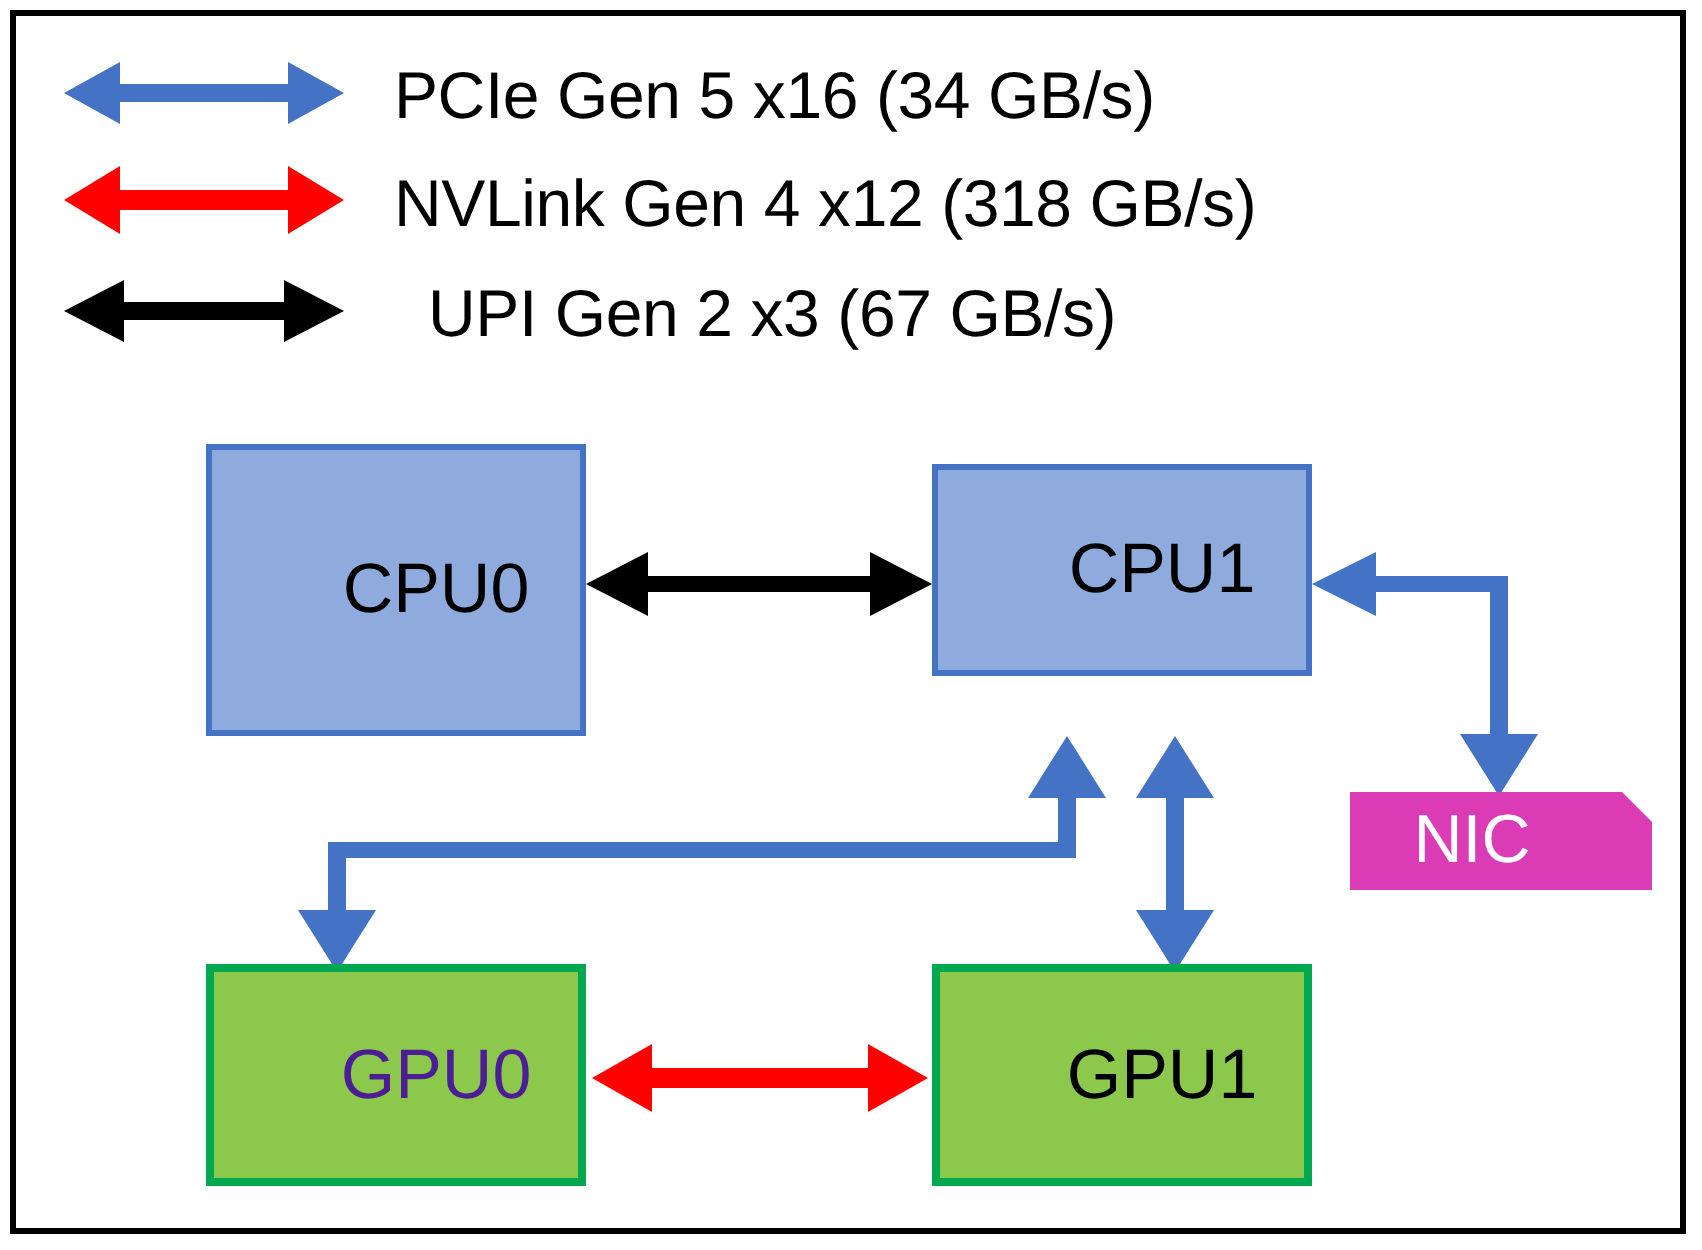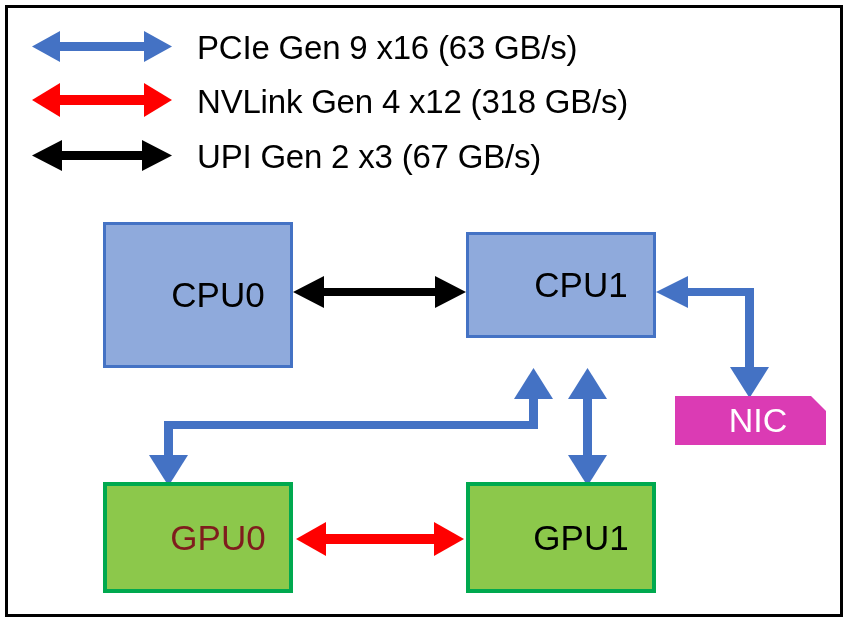--- a/index.html
+++ b/index.html
@@ -129,39 +129,39 @@
       <rect x="745" y="288" width="9" height="82" fill="#4472C4"></rect>
 
       <polygon points="656,292 688,276 688,308" fill="#4472C4"></polygon>
 
       <polygon points="749.5,398 730,367 769,367" fill="#4472C4"></polygon>
     </g>
 
     <polygon points="675,396 811,396 826,411 826,445 675,445" fill="#DB3BB4"></polygon>
   </svg>
 
-  <div class="legend-label" style="left:197px; top:29px;">PCIe Gen 9 x16 (63 GB/s)</div>
+  <div class="legend-label" style="left:197px; top:29px;">PCIe Gen 5 x16 (34 GB/s)</div>
 
   <div class="legend-label" style="left:197px; top:83px;">NVLink Gen 4 x12 (318 GB/s)</div>
 
-  <div class="legend-label" style="left:197px; top:138px;">UPI Gen 2 x3 (67 GB/s)</div>
+  <div class="legend-label" style="left:214px; top:138px;">UPI Gen 2 x3 (67 GB/s)</div>
 
   <div class="node-box cpu-box node-center" style="left:103px; top:222px; width:190px; height:146px;">
     <span style="font-family:'Liberation Sans',sans-serif; font-size:35px; color:#000;">CPU0</span>
   </div>
 
   <div class="node-box cpu-box node-center" style="left:466px; top:232px; width:190px; height:106px;">
     <span style="font-family:'Liberation Sans',sans-serif; font-size:35px; color:#000;">CPU1</span>
   </div>
 
   <div class="node-box gpu-box node-center" style="left:103px; top:482px; width:190px; height:111px;">
-    <span style="font-family:'Liberation Sans',sans-serif; font-size:35px; color:#7f1d1d;">GPU0</span>
+    <span style="font-family:'Liberation Sans',sans-serif; font-size:35px; color:#4c1d95;">GPU0</span>
   </div>
 
   <div class="node-box gpu-box node-center" style="left:466px; top:482px; width:190px; height:111px;text-align:center;">
     <span style="font-family:'Liberation Sans',sans-serif; font-size:35px; color:#000;">GPU1</span>
   </div>
 
-  <div class="node-box node-center" style="left:675px; top:396px; width:126px; height:49px; pointer-events:none;border-radius:24px;">
+  <div class="node-box node-center" style="left:653px; top:396px; width:126px; height:49px; pointer-events:none;border-radius:24px;">
     <span class="nic-label" style="font-family:'Liberation Sans',sans-serif; font-size:34px;">NIC</span>
   </div>
 
 </div>
 
 </body></html>

